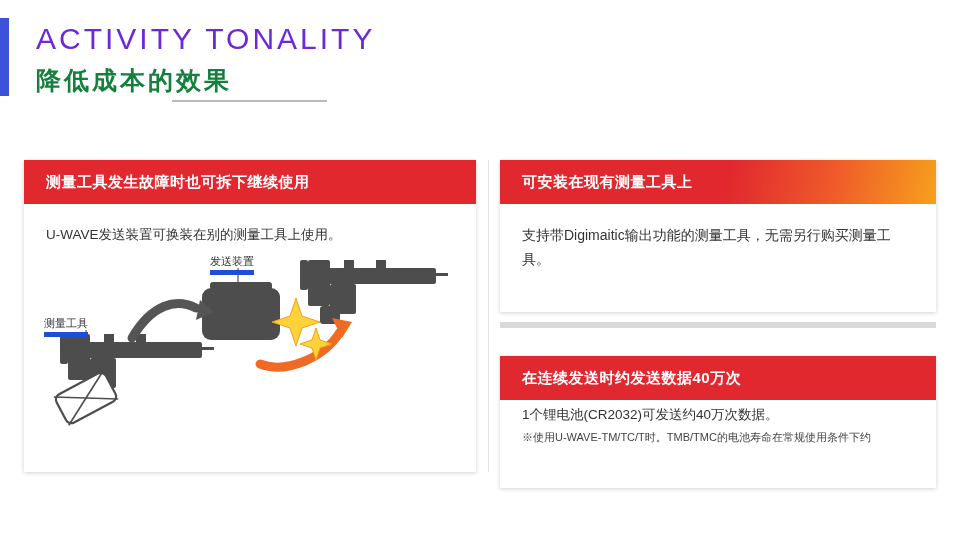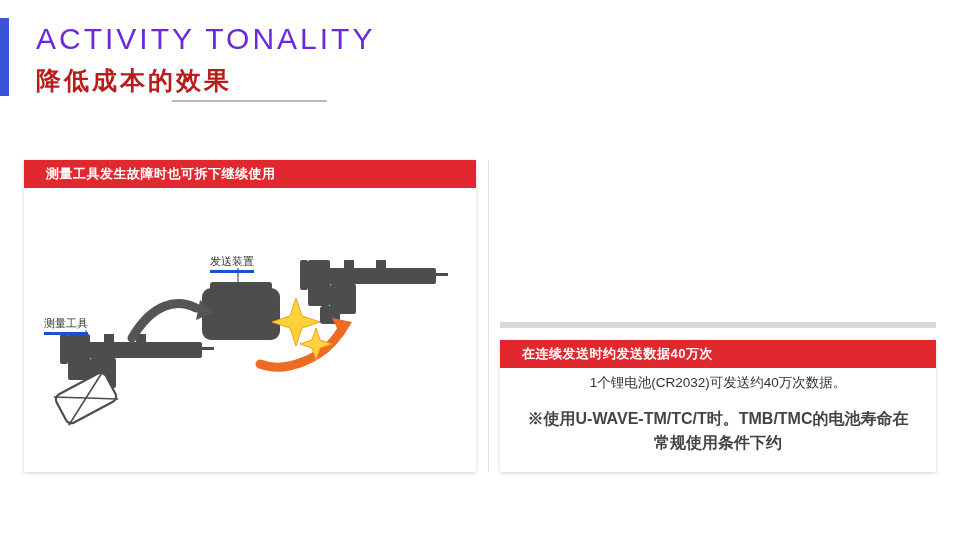--- a/index.html
+++ b/index.html
@@ -45,46 +45,46 @@
     color: #6d28d9;
     font-weight: 400;
     white-space: nowrap;
   }
   .title-cn {
     position: absolute;
     left: 36px;
     top: 52px;
     font-size: 25px;
     letter-spacing: 3px;
-    color: #b91c1c;
+    color: #15803d;
     font-weight: 700;
     white-space: nowrap;
   }
   .title-underline {
     position: absolute;
     left: 172px;
     top: 88px;
     width: 155px;
     height: 2px;
     background: #b9b9b9;
   }
 
   
   .card {
     position: absolute;
     background: #ffffff;
     box-shadow: 0 1px 4px rgba(0,0,0,0.18);
   }
   .card-head {
-    height: 28px;
+    height: 44px;
     display: flex;
     align-items: center;
     padding-left: 22px;
     color: #ffffff;
-    font-size: 13px;
+    font-size: 15px;
     font-weight: 700;
     letter-spacing: 0.5px;
   }
   .head-red {
     background: #e0282e;
   }
   .head-gradient {
     background: linear-gradient(100deg, #e0282e 0%, #e0282e 52%, #ef5a2a 76%, #f6a01c 100%);
   }
   .card-body {
@@ -118,35 +118,33 @@
   
   #card-right-top {
     left: 500px;
     top: 160px;
     width: 436px;
     height: 152px;
   }
   
   #card-right-bottom {
     left: 500px;
-    top: 340px;
+    top: 356px;
     width: 436px;
     height: 132px;
-    text-align: center;
   }
   #card-right-bottom .card-body {
     padding-top: 4px;
     font-size: 13.5px;
   }
   .note {
-    font-size: 16px;
+    font-size: 11px;
     line-height: 1.5;
     color: #444;
-    margin-top: 12px;
-    font-weight: bold;
+    margin-top: 2px;
   }
   .note .indent {
     display: block;
     padding-left: 26px;
   }
 
   
   .right-divider {
     position: absolute;
     left: 500px;
@@ -166,40 +164,41 @@
   }
 
   
   .lbl {
     position: absolute;
     font-size: 11px;
     color: #333;
     white-space: nowrap;
   }
   .lbl-u {
-    border-bottom: 3px solid #1d4ed8;
+    border-bottom: 5px solid #1d4ed8;
     padding-bottom: 1px;
   }
 </style>
 </head>
 <body>
 
 <div class="slide">
 
   <div class="header">
     <div class="accent-bar"></div>
     <div class="title-en">ACTIVITY TONALITY</div>
     <div class="title-cn">降低成本的效果</div>
     <div class="title-underline"></div>
   </div>
 
   <div class="v-sep"></div>
 
   <div class="card" id="card-left">
     <div class="card-head head-red">测量工具发生故障时也可拆下继续使用</div>
+    <div class="card-body">U-WAVE发送装置可换装在别的测量工具上使用。</div>
 
     <div class="illus">
       
       <div class="lbl lbl-u" style="left:186px; top:8px;">发送装置</div>
       
       <div class="lbl lbl-u" style="left:20px; top:70px;">测量工具</div>
 
       <svg width="452" height="226" viewBox="0 0 452 226">
 
         <line x1="214" y1="22" x2="214" y2="42" stroke="#555" stroke-width="1.2"></line>
@@ -243,20 +242,24 @@
         <polygon points="308,72 328,76 318,92" fill="#ef6a24"></polygon>
 
         <g fill="#ffd23a" stroke="#f0a21a" stroke-width="1">
           <polygon points="272,52 278,70 296,76 278,82 272,100 266,82 248,76 266,70"></polygon>
           <polygon points="292,82 296,94 308,98 296,102 292,114 288,102 276,98 288,94"></polygon>
         </g>
       </svg>
     </div>
   </div>
 
+  <div class="card" id="card-right-top">
+    <div class="card-head head-gradient">可安装在现有测量工具上</div>
+    <div class="card-body">支持带Digimaitic输出功能的测量工具，无需另行购买测量工具。</div>
+  </div>
 
   <div class="right-divider"></div>
 
   <div class="card" id="card-right-bottom">
     <div class="card-head head-red">在连续发送时约发送数据40万次</div>
     <div class="card-body">
       <div>1个锂电池(CR2032)可发送约40万次数据。</div>
       <div class="note">
         <span>※使用U-WAVE-TM/TC/T时。TMB/TMC的电池寿命在常规使用条件下约</span>
       </div>

